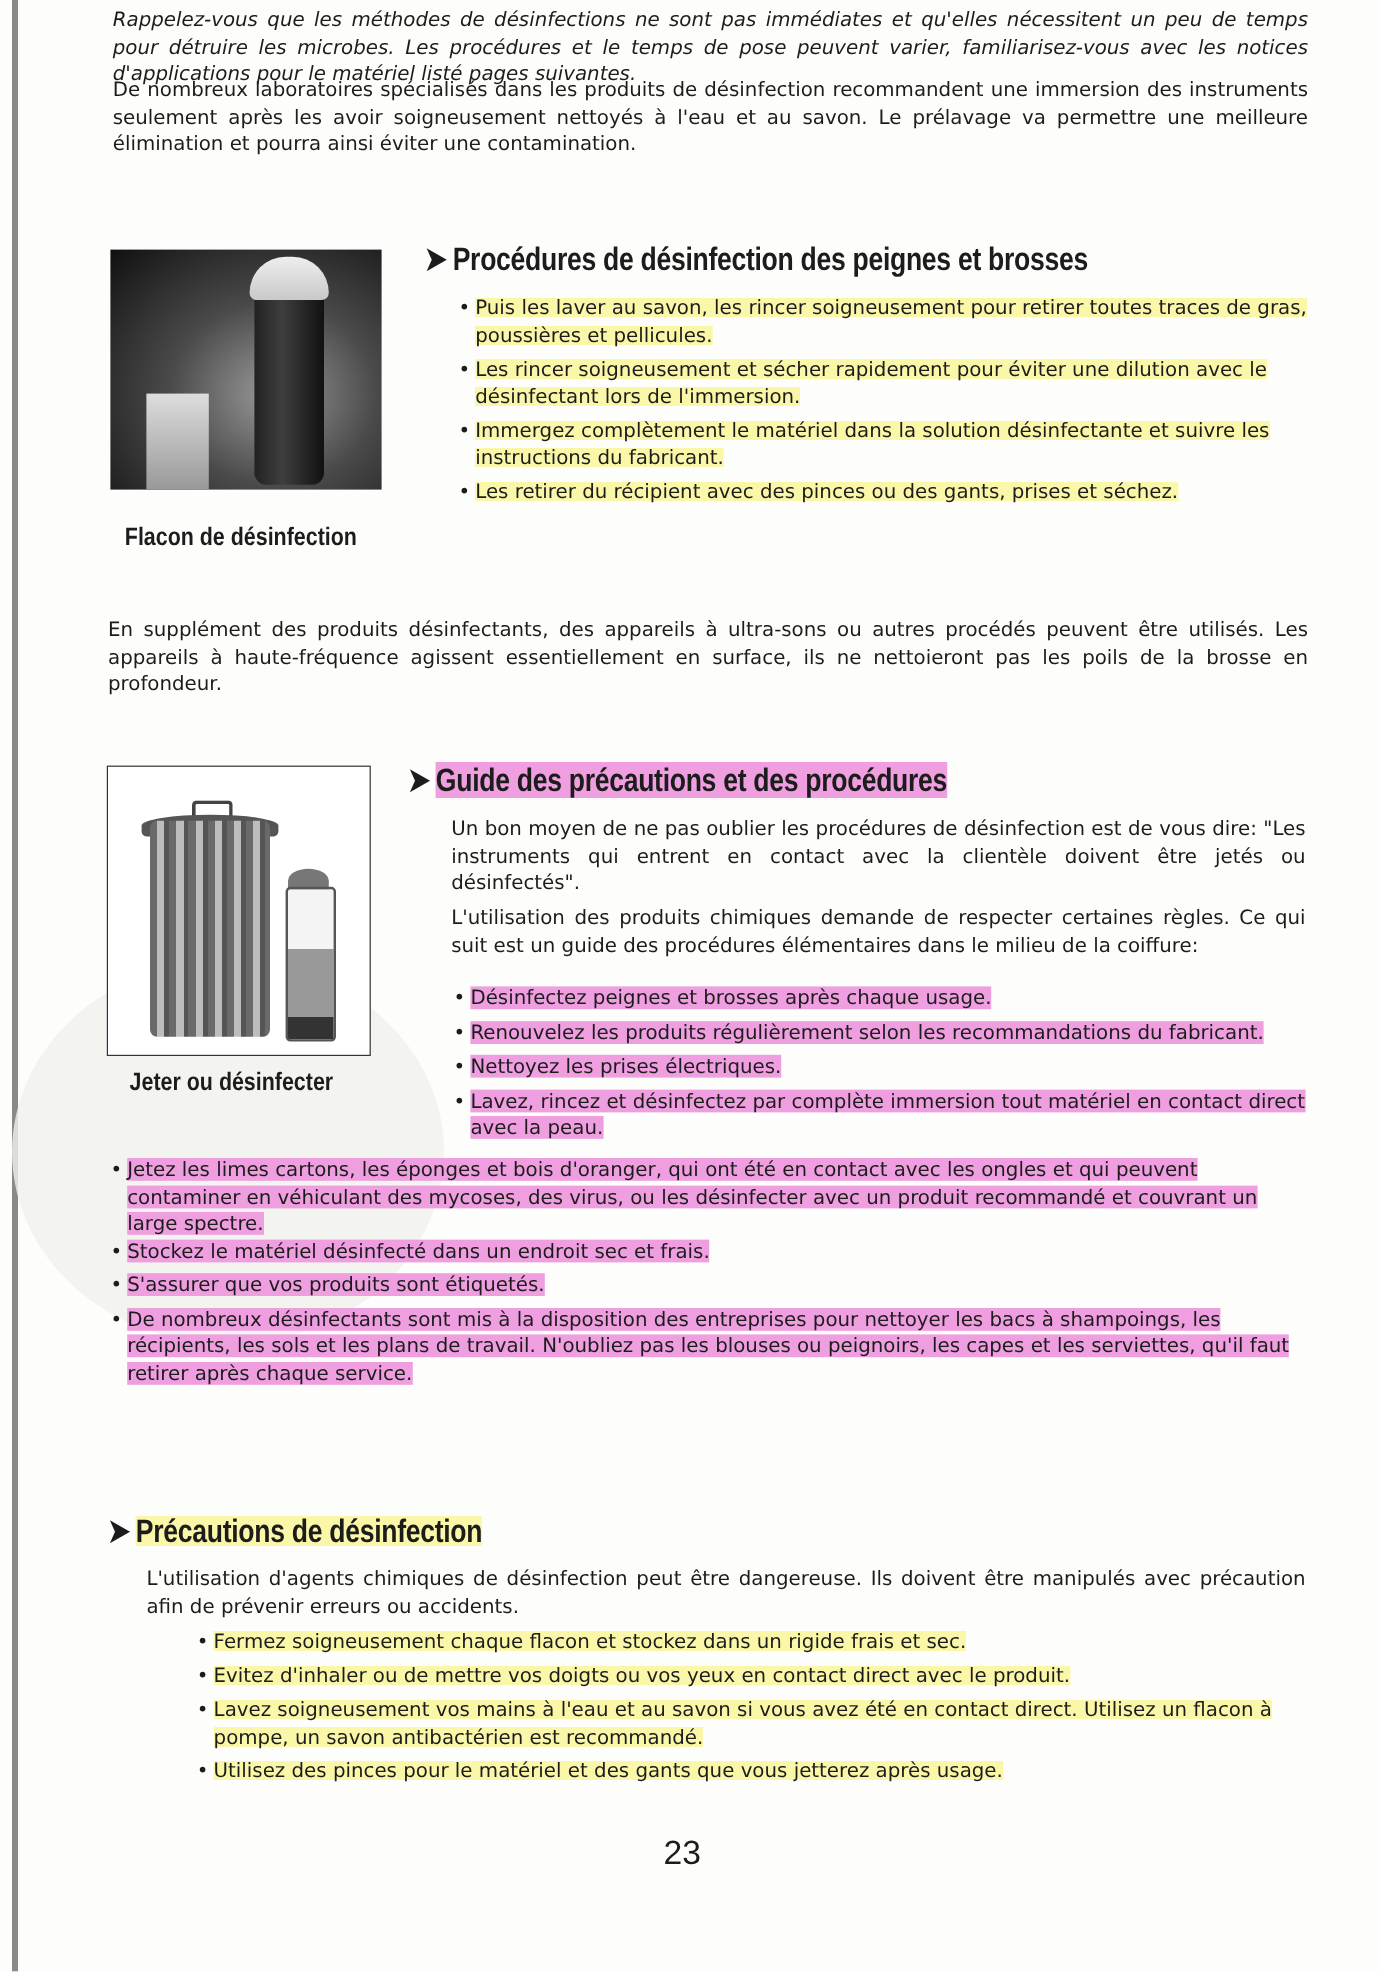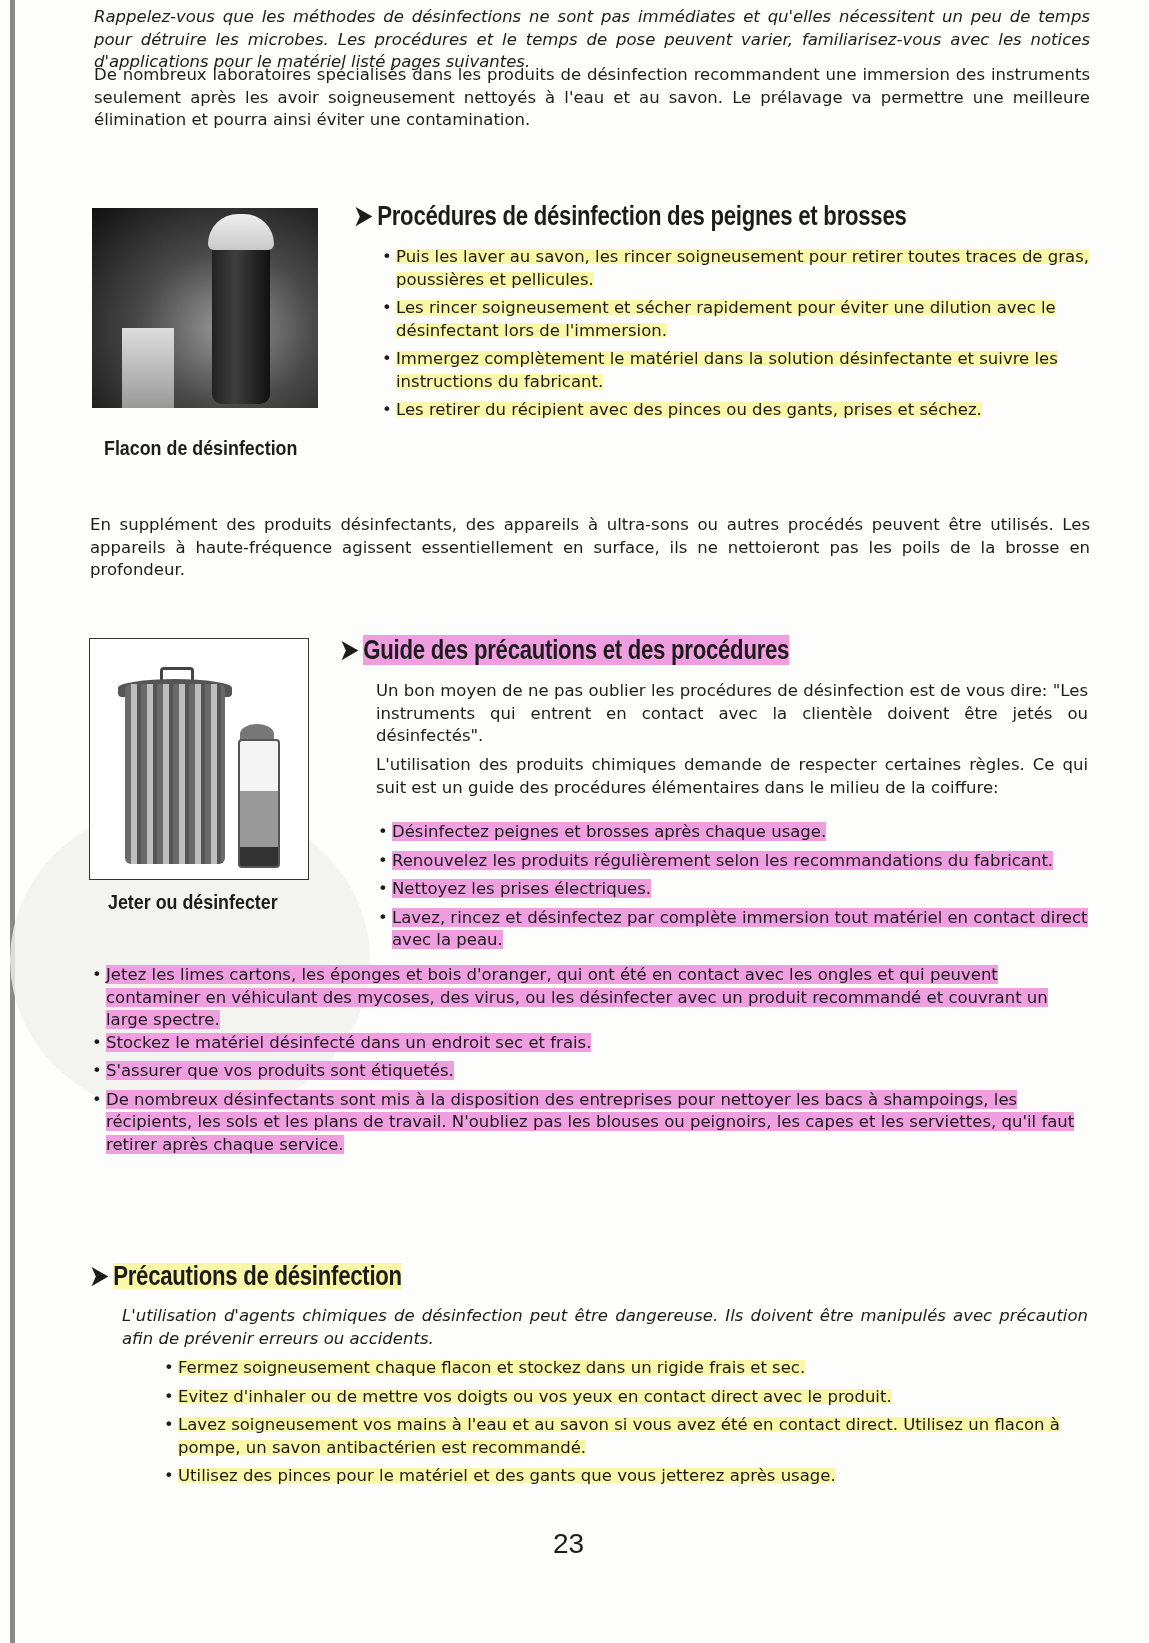--- a/index.html
+++ b/index.html
@@ -85,21 +85,21 @@
 <ul style="position:absolute;left:90px;top:964px;width:998px;">
   <li style="margin-bottom:0"><span class="hl-p">Jetez les limes cartons, les éponges et bois d'oranger, qui ont été en contact avec les ongles et qui peuvent contaminer en véhiculant des mycoses, des virus, ou les désinfecter avec un produit recommandé et couvrant un large spectre.</span></li>
   <li><span class="hl-p">Stockez le matériel désinfecté dans un endroit sec et frais.</span></li>
   <li><span class="hl-p">S'assurer que vos produits sont étiquetés.</span></li>
   <li><span class="hl-p">De nombreux désinfectants sont mis à la disposition des entreprises pour nettoyer les bacs à shampoings, les récipients, les sols et les plans de travail. N'oubliez pas les blouses ou peignoirs, les capes et les serviettes, qu'il faut retirer après chaque service.</span></li>
 </ul>
 
 <div class="h" style="left:90px;top:1260px;">
   <span class="arrow">➤</span><span class="hl-y">Précautions de désinfection</span>
 </div>
-<p class="p" style="left:122px;top:1305px;width:966px;font-style:italic;">L'utilisation d'agents chimiques de désinfection peut être dangereuse. Ils doivent être manipulés avec précaution afin de prévenir erreurs ou accidents.</p>
+<p class="p" style="left:122px;top:1305px;width:966px;">L'utilisation d'agents chimiques de désinfection peut être dangereuse. Ils doivent être manipulés avec précaution afin de prévenir erreurs ou accidents.</p>
 <ul style="position:absolute;left:162px;top:1357px;width:926px;">
   <li><span class="hl-y">Fermez soigneusement chaque flacon et stockez dans un rigide frais et sec.</span></li>
   <li><span class="hl-y">Evitez d'inhaler ou de mettre vos doigts ou vos yeux en contact direct avec le produit.</span></li>
   <li><span class="hl-y">Lavez soigneusement vos mains à l'eau et au savon si vous avez été en contact direct. Utilisez un flacon à pompe, un savon antibactérien est recommandé.</span></li>
   <li><span class="hl-y">Utilisez des pinces pour le matériel et des gants que vous jetterez après usage.</span></li>
 </ul>
 
 <div class="pagenum">23</div>
 
 </body></html>

